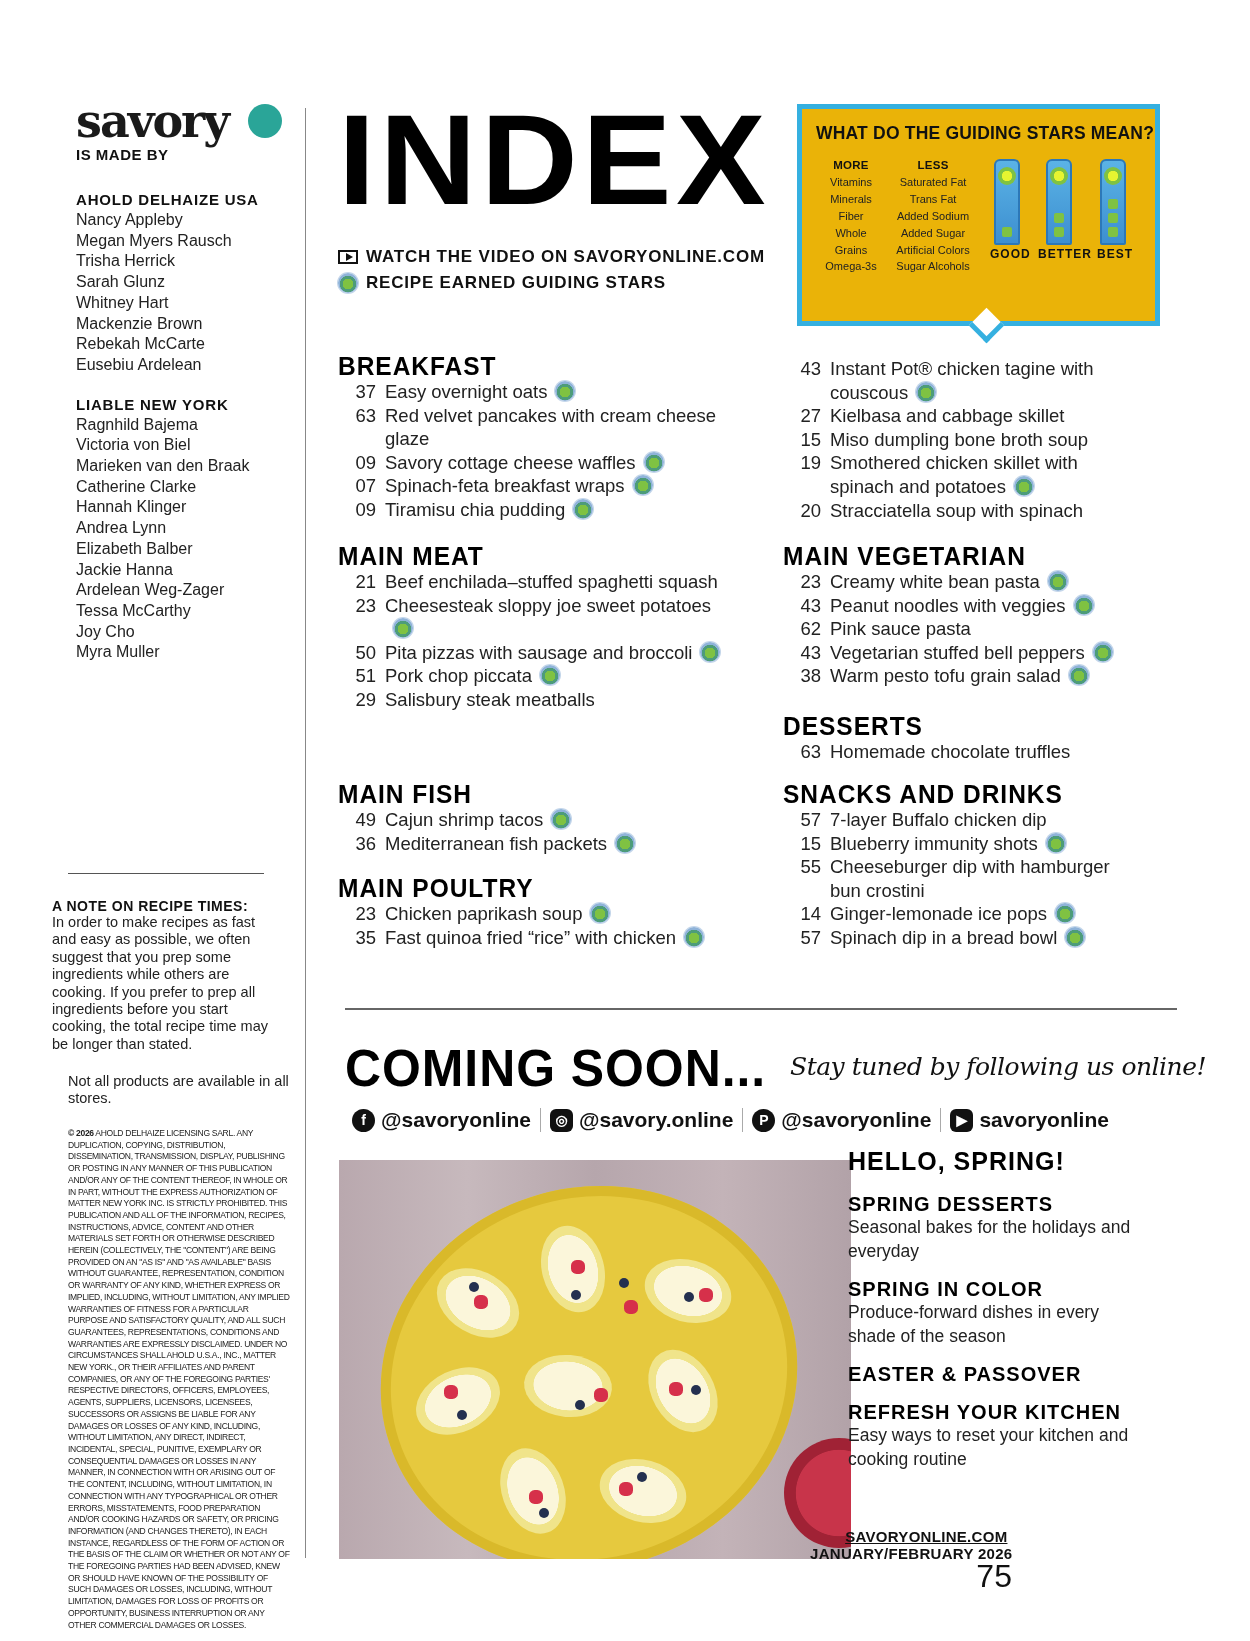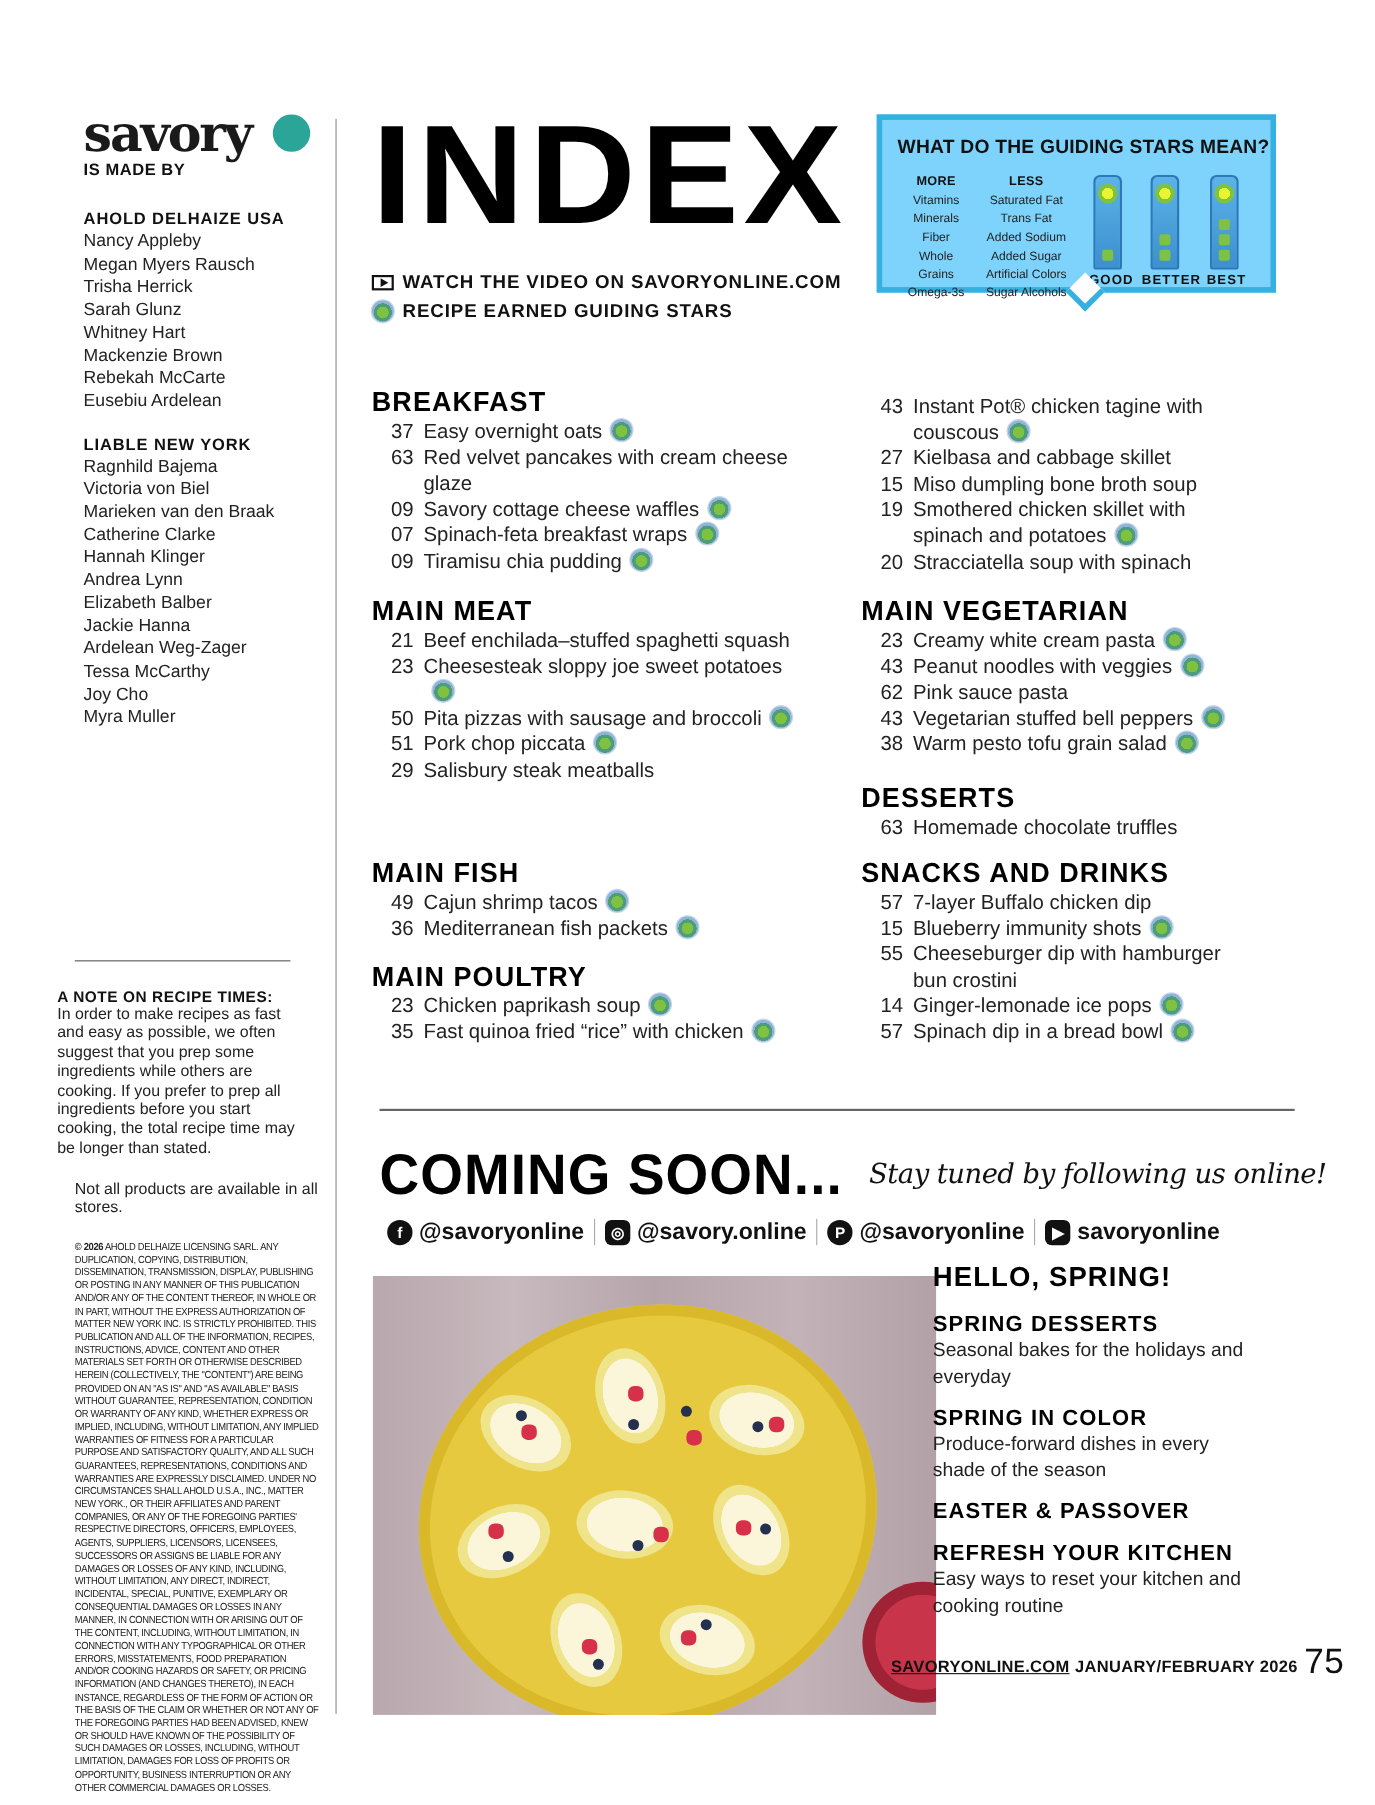--- a/index.html
+++ b/index.html
@@ -33,21 +33,21 @@
   .legend-video { top: 247px; }
   .legend-star { top: 273px; }
   .play-icon { width: 20px; height: 14px; border: 2px solid #111; display: inline-flex; align-items: center; justify-content: center; margin-right: 8px; }
   .play-icon::after { content: ""; border-left: 7px solid #111; border-top: 4px solid transparent; border-bottom: 4px solid transparent; margin-left: 2px; }
 
   
   .gs { display: inline-block; width: 20px; height: 20px; border-radius: 50%; background: radial-gradient(circle at 50% 55%, #7fc242 0 35%, #4d9c7a 36% 55%, #8fb3d9 56% 100%); box-shadow: 0 0 0 1px #c4d6ea; vertical-align: middle; margin-left: 8px; position: relative; top: -2px; }
   .legend-line .gs { margin-left: 0; margin-right: 8px; top: 0; }
 
   
-  .gs-box { position: absolute; left: 797px; top: 104px; width: 363px; height: 162px; border: 5px solid #35b0e0; background: #7dd3fc; padding-left: 24px; }
+  .gs-box { position: absolute; left: 797px; top: 104px; width: 363px; height: 222px; border: 5px solid #35b0e0; background: #eab308; padding-left: 24px; }
   .gs-box::after { content: ""; position: absolute; left: 172px; bottom: -17px; width: 20px; height: 20px; background: #fff; border-right: 5px solid #35b0e0; border-bottom: 5px solid #35b0e0; transform: rotate(45deg); }
   .gs-title { position: absolute; left: 14px; top: 14px; font-family: "Liberation Sans", sans-serif; font-weight: 900; font-size: 17.5px; letter-spacing: 0.2px; color: #111; white-space: nowrap; }
   .gs-col { position: absolute; top: 48px; text-align: center; font-family: "Liberation Sans", sans-serif; font-size: 11px; line-height: 16.9px; color: #222; }
   .gs-col .h { font-weight: 900; font-size: 11.5px; letter-spacing: 0.3px; color: #111; }
   .gs-more { left: 14px; width: 70px; }
   .gs-less { left: 85px; width: 92px; }
   .ribbon { position: absolute; top: 50px; width: 26px; height: 86px; background: linear-gradient(180deg, #5bb3e6, #3d8fd0); border: 2px solid #2c78b8; border-radius: 6px 6px 2px 2px; }
   .ribbon::before { content: ""; position: absolute; left: 2px; top: 6px; width: 18px; height: 18px; border-radius: 50%; background: radial-gradient(circle, #e8f530 0 40%, #7fc242 41% 100%); }
   .ribbon .st { position: absolute; left: 6px; width: 10px; height: 10px; background: #7fc242; border-radius: 2px; }
   .rib-good { left: 192px; } .rib-better { left: 244px; } .rib-best { left: 298px; }
@@ -78,21 +78,21 @@
   .berry-b { position: absolute; width: 10px; height: 10px; border-radius: 50%; background: #24304f; }
   .bowl { position: absolute; left: 445px; top: 278px; width: 110px; height: 110px; border-radius: 50%; background: radial-gradient(circle, #c8344a 0 55%, #a02235 56% 78%, #d9a14a 79%); }
 
   
   .cs-list { position: absolute; left: 848px; top: 1146px; width: 290px; }
   .cs-hello { font-family: "Liberation Sans", sans-serif; font-weight: 900; font-size: 25px; letter-spacing: 1px; color: #000; line-height: 30px; margin-bottom: 16px; }
   .cs-item { margin-bottom: 14px; }
   .cs-head { font-family: "Liberation Sans", sans-serif; font-weight: 900; font-size: 20px; letter-spacing: 1px; color: #000; line-height: 24px; }
   .cs-desc { font-family: "Liberation Sans", sans-serif; font-size: 17.5px; line-height: 23.5px; color: #222; }
 
-  .footer { position: absolute; left: 810px; top: 1496px; display: flex; align-items: flex-end; font-family: "Liberation Sans", sans-serif; font-weight: bold; font-size: 15px; color: #111; letter-spacing: 0.3px; }
+  .footer { position: absolute; left: 810px; top: 1528px; display: flex; align-items: flex-end; font-family: "Liberation Sans", sans-serif; font-weight: bold; font-size: 15px; color: #111; letter-spacing: 0.3px; flex-direction: column; }
   .footer .site { text-decoration: underline; margin-right: 5px; }
   .footer .pgno { font-weight: normal; font-size: 32px; line-height: 28px; margin-left: 6px; }
 </style>
 </head>
 <body>
 
 <div class="left-col">
   <div class="logo">
     <span class="logo-word">savory</span>
     <span class="logo-dot"></span>
@@ -252,21 +252,21 @@
     </div>
     <div class="recipe">
       <span class="pg">35</span>
       <span class="nm"><span>Fast quinoa fried “rice” with chicken</span><span class="gs"></span></span>
     </div>
   </div>
 <div class="section" style="left:783px; top:542px; width:350px;">
     <div class="sec-head">MAIN VEGETARIAN</div>
     <div class="recipe">
       <span class="pg">23</span>
-      <span class="nm"><span>Creamy white cream pasta</span><span class="gs"></span></span>
+      <span class="nm"><span>Creamy white bean pasta</span><span class="gs"></span></span>
     </div>
     <div class="recipe">
       <span class="pg">43</span>
       <span class="nm"><span>Peanut noodles with veggies</span><span class="gs"></span></span>
     </div>
     <div class="recipe">
       <span class="pg">62</span>
       <span class="nm"><span>Pink sauce pasta</span></span>
     </div>
     <div class="recipe">

